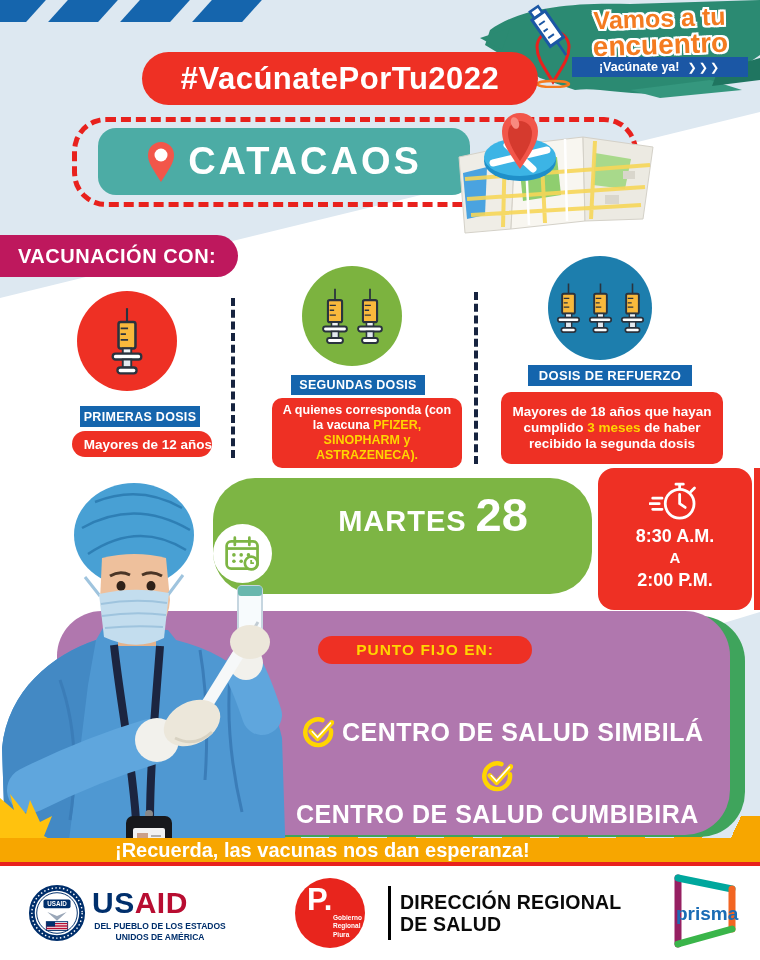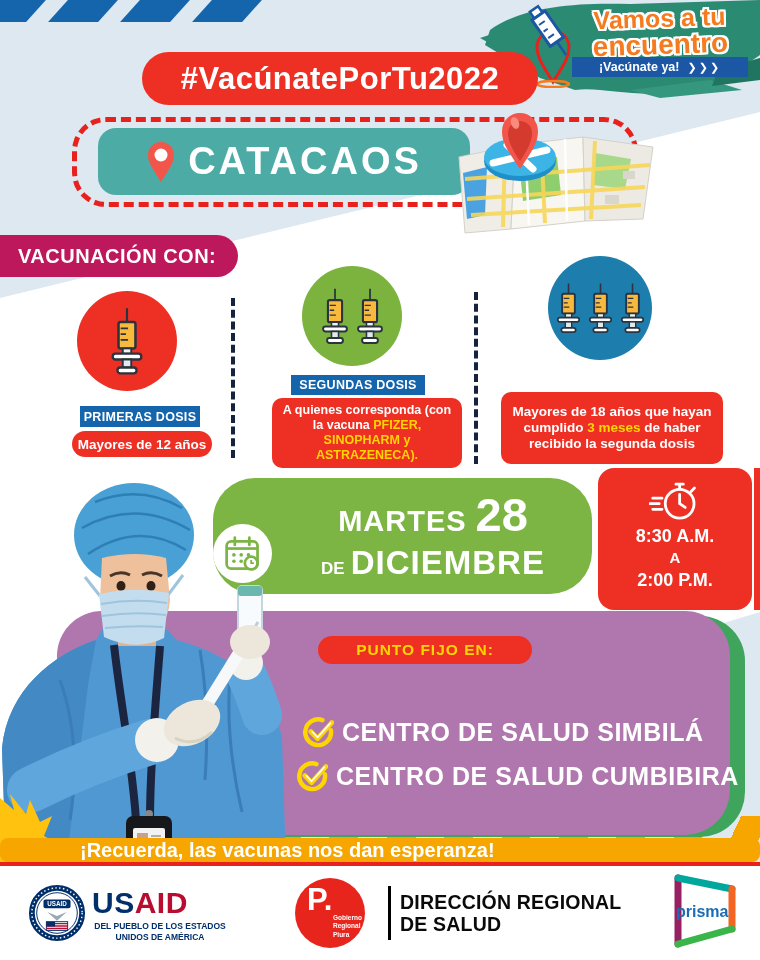--- a/index.html
+++ b/index.html
@@ -36,21 +36,21 @@
   
   .dose-circle{border-radius:50%;display:flex;align-items:center;justify-content:center;gap:5px;}
   .c1{left:77px;top:291px;width:100px;height:100px;background:#ee3024;}
   .c2{left:302px;top:266px;width:100px;height:100px;background:#7cb33f;}
   .c3{left:548px;top:256px;width:104px;height:104px;background:#1d7ead;}
   .dose-label{background:#1565ad;color:#fff;font-weight:bold;display:flex;align-items:center;justify-content:center;letter-spacing:.3px;}
   .lb1{left:80px;top:406px;width:120px;height:21px;font-size:12.5px;}
   .lb2{left:291px;top:375px;width:134px;height:20px;font-size:12.5px;}
   .lb3{left:528px;top:365px;width:164px;height:21px;font-size:13px;}
   .aud1{left:72px;top:431px;width:140px;height:26px;background:#ee3024;border-radius:13px;color:#fff;
-    font-weight:bold;font-size:13.5px;display:flex;align-items:center;justify-content:center;}
+    font-weight:bold;font-size:13.5px;display:flex;align-items:center;justify-content:flex-end;}
   .aud-box{background:#ee3024;color:#fff;font-weight:bold;text-align:center;border-radius:10px;
     display:flex;align-items:center;justify-content:center;box-sizing:border-box;}
   .aud2{left:272px;top:398px;width:190px;height:70px;font-size:12.5px;line-height:1.2;padding:4px 8px;}
   .aud3{left:501px;top:392px;width:222px;height:72px;font-size:13.5px;line-height:1.18;padding:4px 2px;}
   .hl{color:#ffd500;}
   .vdiv{border-left:4px dashed #16233f;width:0;}
   .d1{left:231px;top:298px;height:160px;}
   .d2{left:474px;top:292px;height:172px;}
   
   .date-banner{left:213px;top:478px;width:379px;height:116px;background:#7db544;border-radius:42px;}
@@ -70,41 +70,41 @@
   
   .stripes-band{left:110px;top:816px;width:650px;height:24px;
     background:repeating-linear-gradient(115deg,#f7a600 0 26px,rgba(0,0,0,0) 26px 52px);}
   .venue-shadow{left:72px;top:616px;width:673px;height:221px;background:#3fa45c;border-radius:45px;}
   .venue-box{left:57px;top:611px;width:673px;height:224px;background:#b077ae;border-radius:45px;}
   .punto-pill{left:318px;top:636px;width:214px;height:28px;background:#ee3024;border-radius:14px;
     display:flex;align-items:center;justify-content:center;color:#ffd500;font-weight:bold;font-size:15.5px;letter-spacing:1px;}
   .venue-row{position:absolute;display:flex;align-items:center;gap:8px;color:#fff;font-weight:bold;
     font-size:25px;letter-spacing:.5px;}
   .vr1{left:302px;top:716px;}
-  .vr2{left:296px;top:760px;}
+  .vr2{left:296px;top:760px;flex-direction:column;}
   
   .nurse{left:0;top:480px;width:310px;height:385px;}
   .yellow-brush{left:0;top:792px;width:56px;height:70px;}
   .bottom-banner{left:0;top:838px;width:760px;height:24px;background:#f7a600;color:#fff;font-weight:bold;
-    font-size:20px;line-height:24px;padding-left:80px;box-sizing:border-box;border-radius:8px;}
+    font-size:20px;line-height:24px;padding-left:115px;box-sizing:border-box;}
   .red-line{left:0;top:862px;width:760px;height:4px;background:#e8211d;}
   
   .footer{left:0;top:866px;width:760px;height:94px;background:#fff;}
   .usaid-seal{left:28px;top:884px;width:58px;height:58px;}
   .usaid-word{left:92px;top:886px;font-weight:bold;font-size:30px;letter-spacing:.5px;}
   .usaid-word .us{color:#002f6c;} .usaid-word .aid{color:#b80d31;}
   .usaid-sub{left:90px;top:921px;width:140px;text-align:center;color:#002f6c;font-weight:bold;
     font-size:8.5px;line-height:1.25;}
   .gore-circle{left:295px;top:878px;width:70px;height:70px;background:#e8251d;border-radius:50%;}
   .gore-p{left:307px;top:882px;color:#fff;font-weight:bold;font-size:31px;}
   .gore-lines{left:333px;top:914px;color:#fff;font-weight:bold;font-size:6.5px;line-height:1.3;}
   .diresa-bar{left:388px;top:886px;width:3px;height:54px;background:#000;}
   .diresa{left:400px;top:892px;color:#0a0a0a;font-weight:800;font-size:19.5px;line-height:1.12;letter-spacing:.2px;}
   .prisma-svg{left:668px;top:872px;width:78px;height:80px;}
-  .prisma-word{left:676px;top:903px;width:62px;text-align:left;color:#1b6cb5;font-weight:bold;font-size:16px;}
+  .prisma-word{left:676px;top:903px;width:62px;text-align:left;color:#1b6cb5;font-weight:bold;font-size:19px;}
 </style>
 </head>
 <body>
 
 <svg width="0" height="0" style="position:absolute">
   <defs>
     <symbol id="sym-syringe" viewBox="0 0 34 64">
       <line x1="17" y1="1" x2="17" y2="14" stroke="#2a333e" stroke-width="2"></line>
       <rect x="9" y="14" width="16" height="25" rx="2" fill="#f8b93c" stroke="#2a333e" stroke-width="2.4"></rect>
       <path d="M11,20 h7 M11,25.5 h5 M11,31 h7" stroke="#2a333e" stroke-width="1.6"></path>
@@ -225,31 +225,31 @@
     <svg width="27" height="56" viewBox="0 0 34 64">
         <use href="#sym-syringe" xlink:href="#sym-syringe"></use>
       </svg>
     <svg width="27" height="56" viewBox="0 0 34 64">
         <use href="#sym-syringe" xlink:href="#sym-syringe"></use>
       </svg>
     <svg width="27" height="56" viewBox="0 0 34 64">
         <use href="#sym-syringe" xlink:href="#sym-syringe"></use>
       </svg>
   </div>
+  <div class="abs dose-label lb3">
+    <span>DOSIS DE REFUERZO</span>
+  </div>
   <div class="abs aud-box aud3">
     <span><span>Mayores de 18 años que hayan cumplido </span><span class="hl">3 meses</span><span> de haber recibido la segunda dosis</span></span>
   </div>
 
   <div class="abs date-banner"></div>
   <div class="abs date-text">
     <div class="row1">
       <span class="wd">MARTES</span><span class="dy">28</span>
-    </div>
-    <div class="row2">
-      <span class="de">DE</span><span class="mo">DICIEMBRE</span>
     </div>
   </div>
   <div class="abs cal-circle">
     <svg width="40" height="40" viewBox="0 0 44 44">
       <g stroke="#7db544" stroke-width="3" fill="none">
         <rect x="4" y="8" width="34" height="30" rx="5"></rect>
         <path d="M13,4 v8 M29,4 v8" stroke-linecap="round"></path>
         <path d="M4,16 h34"></path>
       </g>
       <g fill="#7db544">

